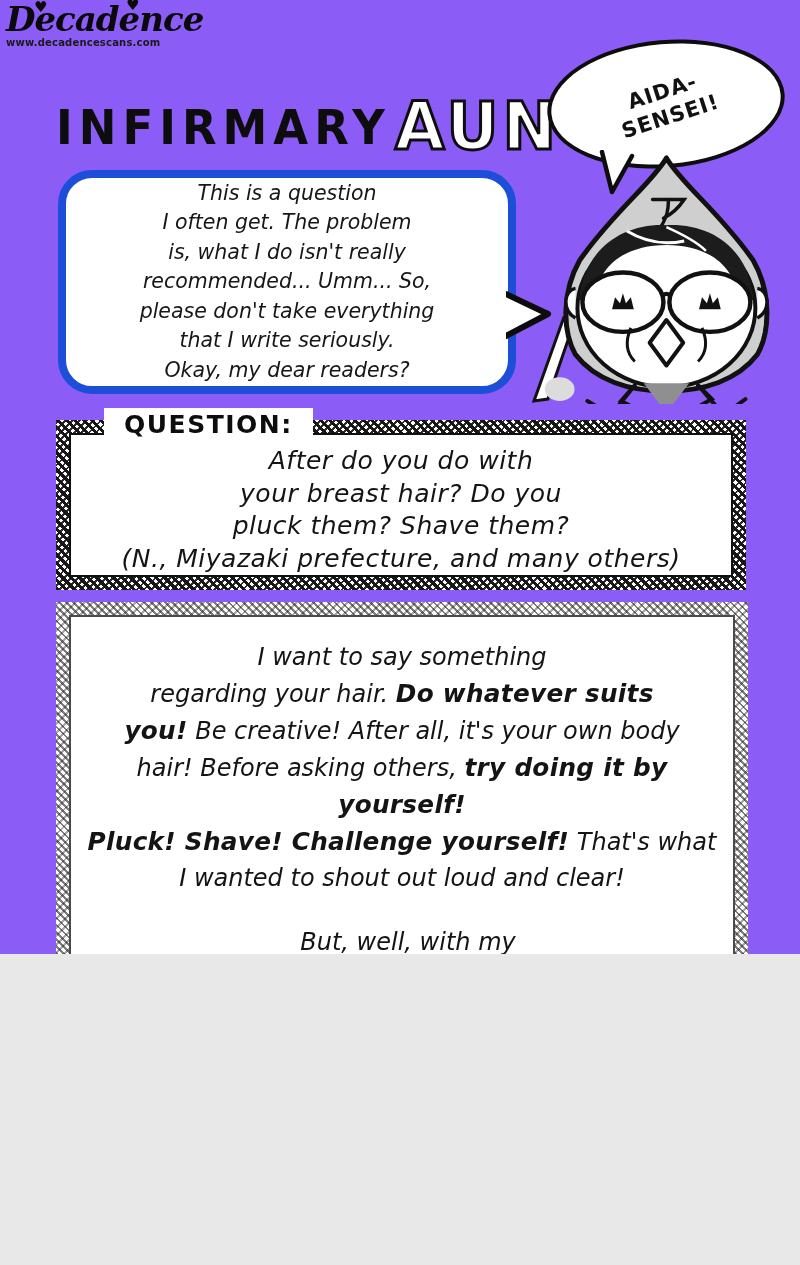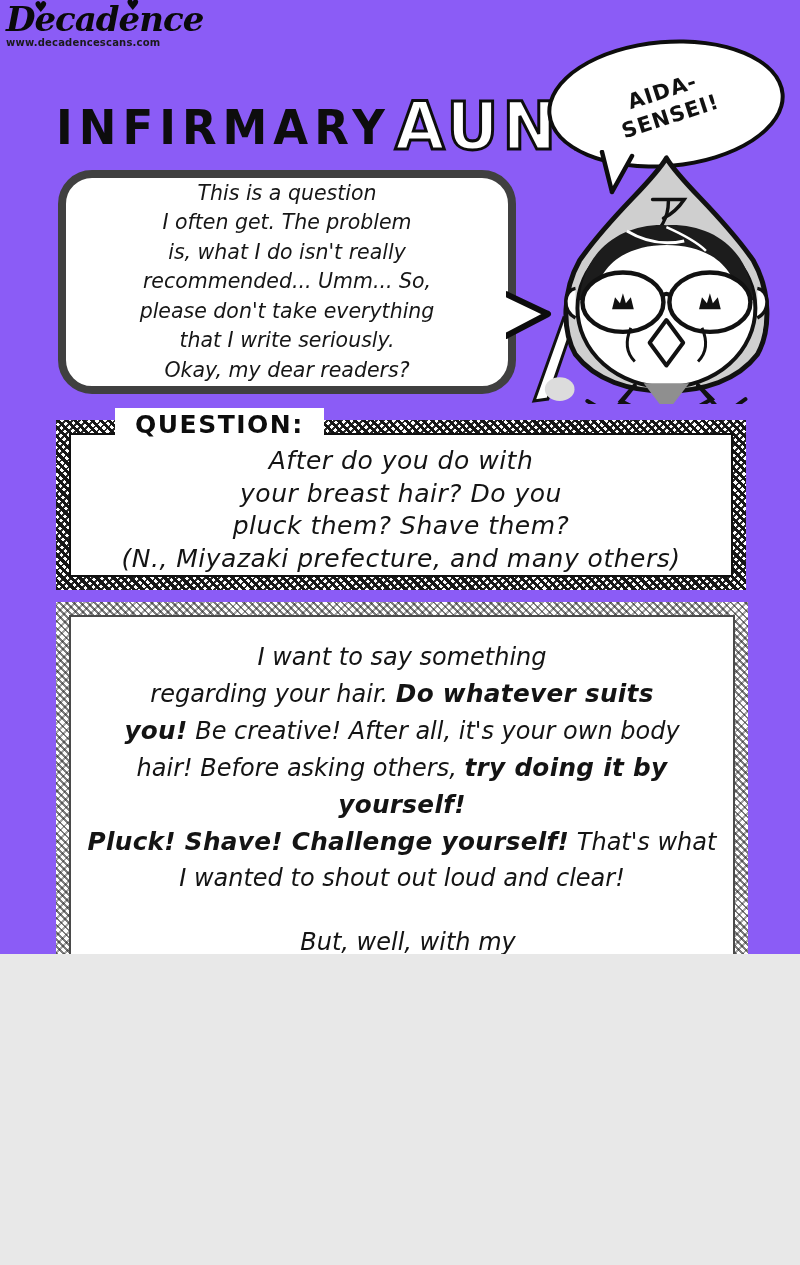--- a/index.html
+++ b/index.html
@@ -35,21 +35,21 @@
     transform:rotate(-5deg);display:flex;align-items:center;justify-content:center;
   }
   .aida-text{
     transform:rotate(-13deg);font-size:21px;font-weight:600;letter-spacing:1px;
     white-space:pre-line;text-align:center;line-height:1.25;
   }
   .tail-svg{position:absolute;}
   
   .intro-bubble{
     position:absolute;left:58px;top:170px;width:458px;height:224px;
-    border:8px solid #404040;border-radius:34px;background:#fff;z-index:2;
+    border:8px solid #1d4ed8;border-radius:34px;background:#fff;z-index:2;
     display:flex;align-items:center;justify-content:center;
   }
   .intro-text{
     font-style:italic;font-size:20.5px;line-height:1.44;white-space:pre-line;
     text-align:center;color:#161616;
   }
   
   .rough-frame{position:absolute;}
   .rough-dark{
     background-color:#fdfdfd;
@@ -60,21 +60,21 @@
   .rough-light{
     background-color:#fdfdfd;
     background-image:
       repeating-linear-gradient(45deg,rgba(20,20,20,.55) 0 2px,transparent 2px 5px),
       repeating-linear-gradient(-45deg,rgba(60,60,60,.45) 0 2px,transparent 2px 6px);
   }
   .inner-box{position:absolute;inset:13px;background:#ffffff;}
   .qbox .inner-box{border:2px solid #101010;}
   .abox .inner-box{border:2px solid #4a4a4a;}
   .qlabel{
-    position:absolute;left:59px;top:-12px;background:#ffffff;padding:2px 20px;
+    position:absolute;left:48px;top:-12px;background:#ffffff;padding:2px 20px;
     font-size:25px;font-weight:700;letter-spacing:1.5px;color:#0d0d0d;z-index:3;
   }
   .qtext{
     margin-top:10px;font-style:italic;font-size:25px;line-height:1.3;
     white-space:pre-line;text-align:center;color:#141414;letter-spacing:.5px;
   }
   .answer-p{
     position:relative;z-index:2;margin:0;font-style:italic;font-size:24px;line-height:1.5;
     white-space:pre-line;text-align:center;color:#141414;
   }

